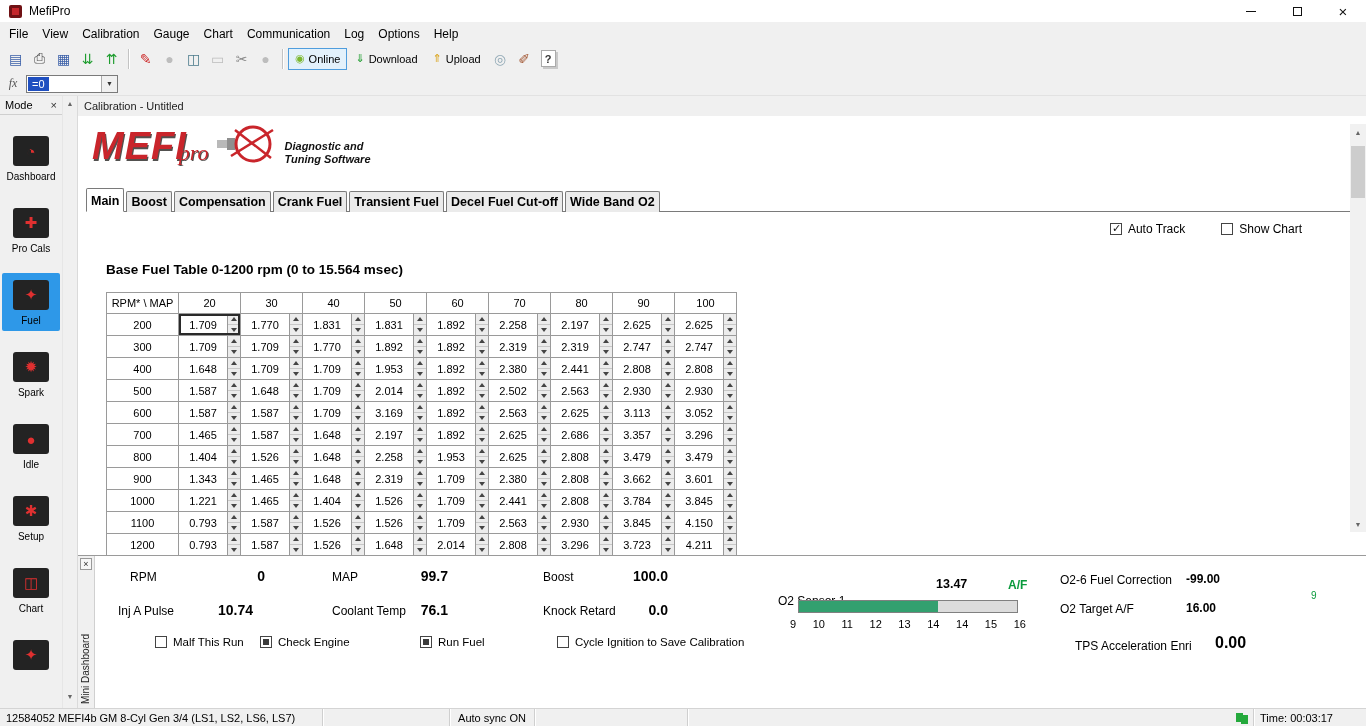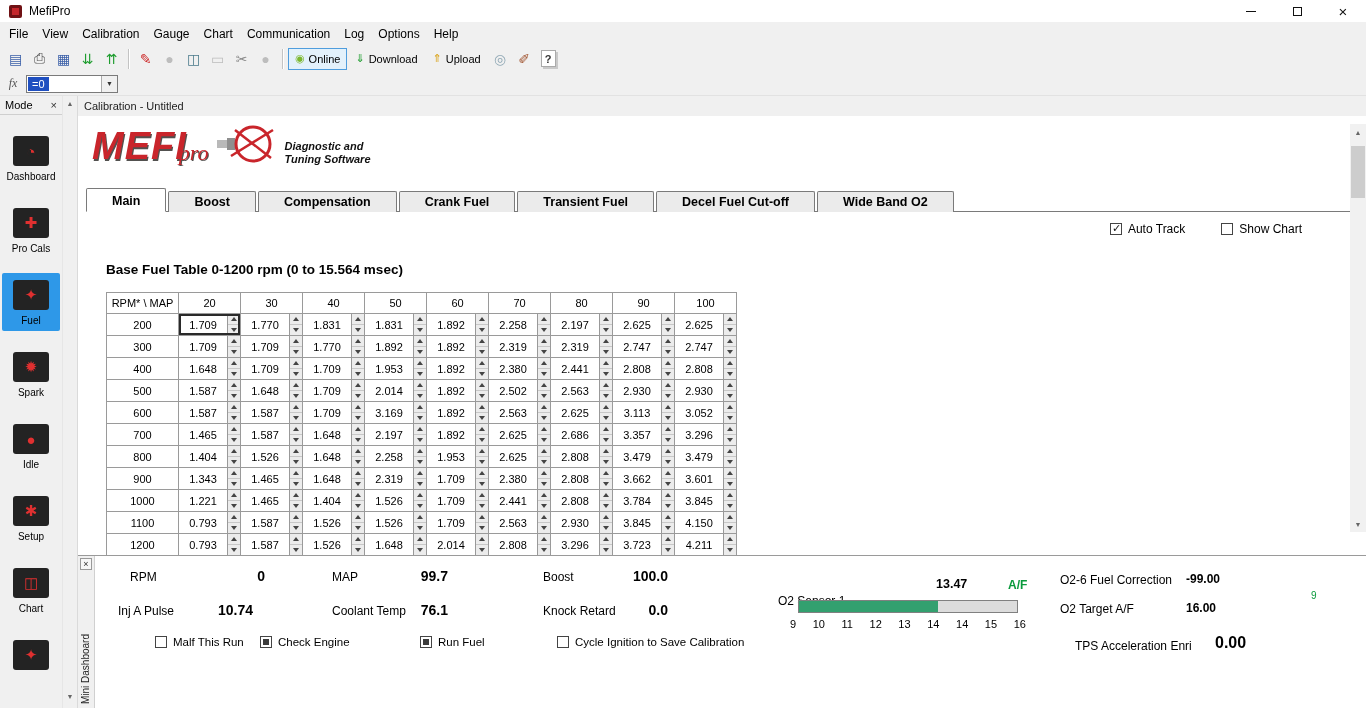--- a/index.html
+++ b/index.html
@@ -61,21 +61,21 @@
 
   
   .logo{position:absolute;left:14px;top:6px;display:flex;align-items:flex-end;}
   .logo-mefi{font-size:38px;font-weight:bold;font-style:italic;color:#c9252b;line-height:40px;letter-spacing:1px;text-shadow:1px 2px 0 #52514f;}
   .logo-pro{font-style:italic;font-family:"Liberation Serif",serif;color:#c9252b;font-size:22px;margin-left:-8px;margin-top:18px;text-shadow:1px 1px 0 #52514f;}
   .logo-plug{margin-left:6px;margin-top:0;}
   .logo-tagline{font-size:11px;font-weight:bold;font-style:italic;margin-left:8px;margin-top:9px;line-height:13px;color:#111;}
 
   
   .tab-strip{position:absolute;left:8px;right:16px;top:70px;height:26px;display:flex;align-items:flex-end;border-bottom:1px solid #7a7a7a;}
-  .tab{padding:3px 25px;margin-right:2px;border:1px solid #7a7a7a;border-bottom:none;border-radius:2px 2px 0 0;background:#ebebeb;font-weight:bold;font-size:12.5px;position:relative;bottom:-1px;}
+  .tab{padding:3px 4px;margin-right:2px;border:1px solid #7a7a7a;border-bottom:none;border-radius:2px 2px 0 0;background:#ebebeb;font-weight:bold;font-size:12.5px;position:relative;bottom:-1px;}
   .tab.active{background:#fff;padding-top:5px;border-bottom:1px solid #fff;}
   .subtab-row{position:absolute;left:30px;right:16px;top:103px;height:20px;display:flex;align-items:center;}
   .subtab{margin-right:28px;font-size:12px;}
   .subtab.active{font-weight:bold;}
   .options-group{margin-left:auto;display:flex;gap:36px;margin-right:48px;}
   .opt{display:flex;align-items:center;gap:6px;font-size:12px;}
 
   
   .cb{width:12px;height:12px;border:1px solid #444;background:#fff;display:inline-block;position:relative;flex:none;}
   .cb.checked::after{content:"✓";position:absolute;left:1px;top:-2px;font-size:11px;color:#111;}
@@ -1341,14 +1341,28 @@
           <span class="rlabel rl0">O2-6 Fuel Correction</span>
           <span class="rvalue rv0">-99.00</span>
           <span class="rlabel rl1">O2 Target A/F</span>
           <span class="rvalue rv1">16.00</span>
           <span class="rlabel rl2">TPS Acceleration Enri</span>
           <span class="rvalue rv2">0.00</span>
         </div>
     </div>
   </div>
 
+  <div class="statusbar">
+    <div class="sb-sec s1">12584052 MEFI4b GM 8-Cyl Gen 3/4 (LS1, LS2, LS6, LS7)</div>
+    <span class="sb-sep"></span>
+    <div class="sb-sec s2"></div>
+    <span class="sb-sep"></span>
+    <div class="sb-sec s3">Auto sync ON</div>
+    <span class="sb-sep"></span>
+    <div class="sb-sec s4"></div>
+    <span class="sb-sep"></span>
+    <div class="sb-sec s5"></div>
+    <span class="net-icon"></span>
+    <span class="sb-sep"></span>
+    <div class="sb-sec time-sec">Time:  00:03:17</div>
+  </div>
 
 </div>
 
 </body></html>

